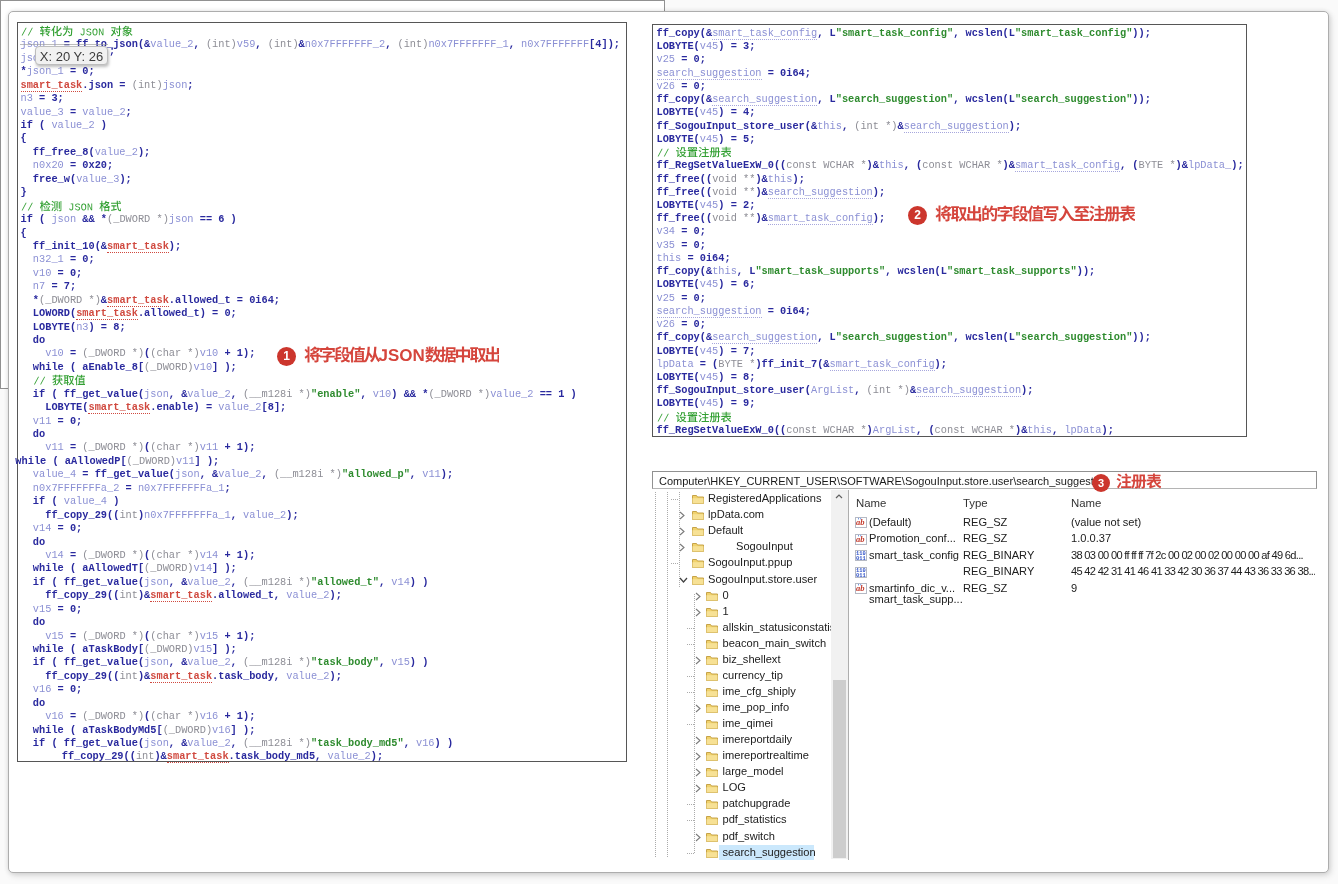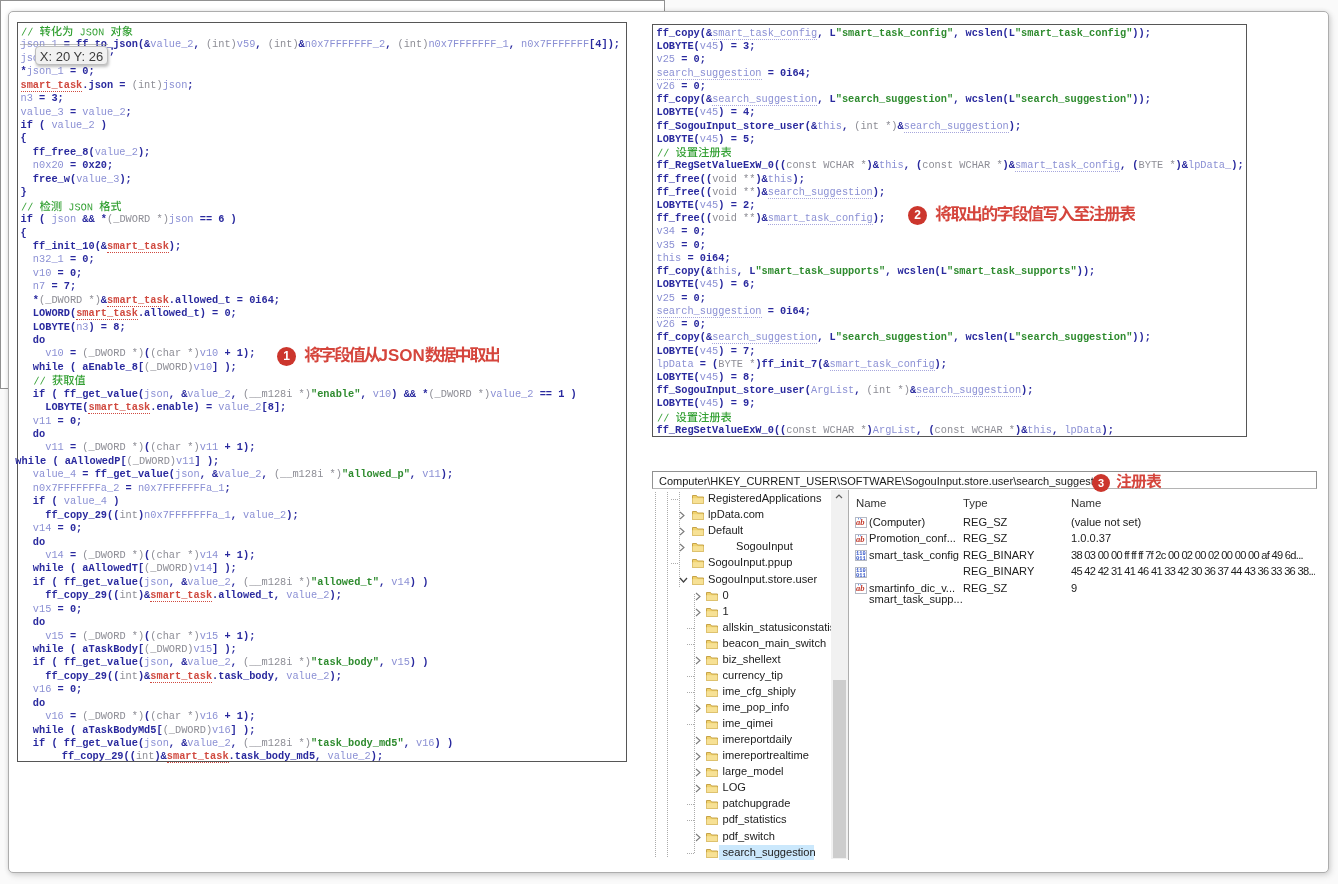--- a/index.html
+++ b/index.html
@@ -392,21 +392,21 @@
 
 <div style="position:absolute;left:848px;top:489.5px;width:1px;height:370px;background:#aeaeae"></div>
 <div class="hdr" style="left:856px;top:497px">Name</div>
 <div class="hdr" style="left:963px;top:497px">Type</div>
 <div class="hdr" style="left:1071px;top:497px">Name</div>
 <svg style="position:absolute;left:855px;top:517.0px" width="12" height="11" viewBox="0 0 12 11">
     <rect x="0.5" y="0.5" width="11" height="10" fill="#fff" stroke="#b5b9c4"></rect>
     <text x="1" y="8" font-family="Liberation Serif" font-style="italic" font-weight="bold" font-size="8.5" fill="#c43c2e">ab</text>
     <path d="M3 1.8 L4 1.8 M5.2 1.8 L6.2 1.8" stroke="#3b6fd4" stroke-width="1"></path>
   </svg>
-<div class="tt" style="left:869px;top:515.5px">(Computer)</div>
+<div class="tt" style="left:869px;top:515.5px">(Default)</div>
 <div class="tt" style="left:963px;top:515.5px">REG_SZ</div>
 <div class="tt" style="left:1071px;top:515.5px">(value not set)</div>
 <svg style="position:absolute;left:855px;top:533.5px" width="12" height="11" viewBox="0 0 12 11">
     <rect x="0.5" y="0.5" width="11" height="10" fill="#fff" stroke="#b5b9c4"></rect>
     <text x="1" y="8" font-family="Liberation Serif" font-style="italic" font-weight="bold" font-size="8.5" fill="#c43c2e">ab</text>
     <path d="M3 1.8 L4 1.8 M5.2 1.8 L6.2 1.8" stroke="#3b6fd4" stroke-width="1"></path>
   </svg>
 <div class="tt" style="left:869px;top:532.0px">Promotion_conf...</div>
 <div class="tt" style="left:963px;top:532.0px">REG_SZ</div>
 <div class="tt" style="left:1071px;top:532.0px">1.0.0.37</div>

